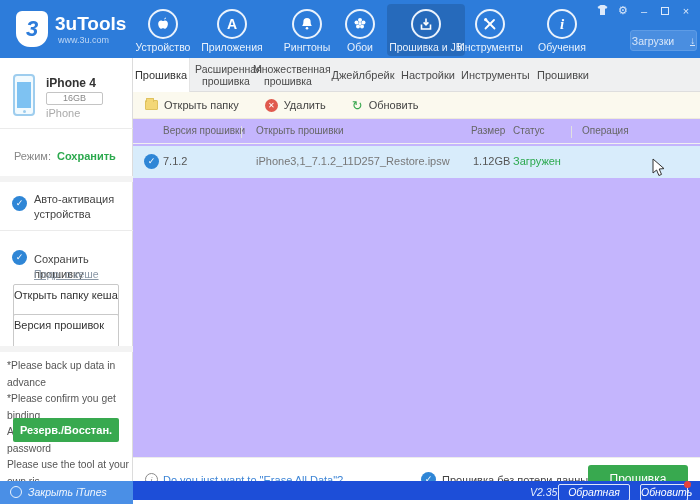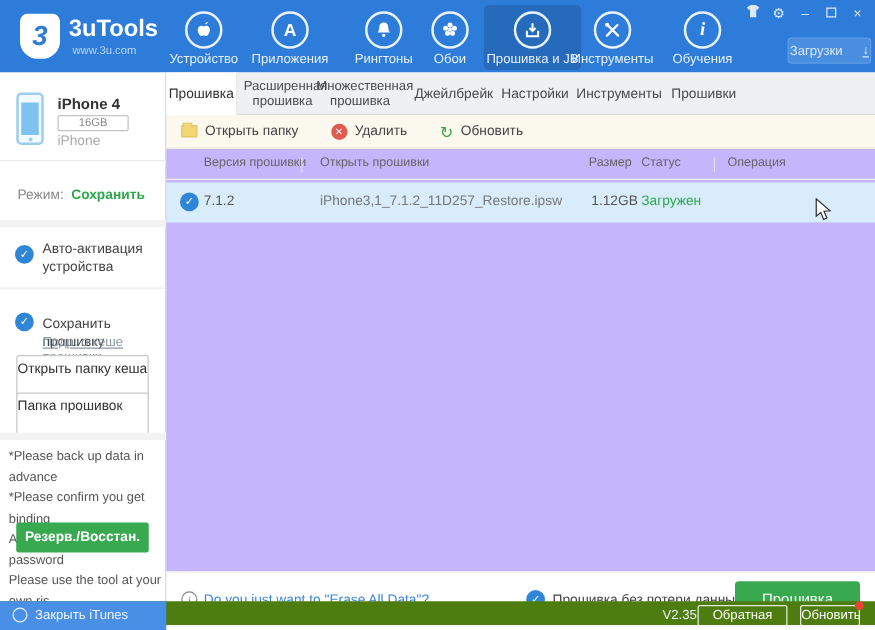--- a/index.html
+++ b/index.html
@@ -103,21 +103,21 @@
              line-height:13px; font-family:"Liberation Serif",serif; }
   .erase-link { position:absolute; left:30px; top:16px; font-size:11px; color:#3d85d6;
                 text-decoration:underline; cursor:pointer; }
   .nodata-check { position:absolute; left:288px; top:14px; width:15px; height:15px; border-radius:50%;
                   background:#2f86d6; color:#fff; font-size:9px; text-align:center; line-height:15px; }
   .nodata-label { position:absolute; left:309px; top:16px; font-size:11px; color:#444; }
   .flash-btn { position:absolute; left:455px; top:7px; width:100px; height:29px; background:#38a94f;
                border-radius:3px; color:#fff; font-size:12px; text-align:center; line-height:29px; cursor:pointer; }
 
   
-  .statusbar { position:absolute; left:0; top:481px; width:700px; height:19px; background:#4d7c0f; color:#fff; }
+  .statusbar { position:absolute; left:0; top:481px; width:700px; height:19px; background:#1d4ed8; color:#fff;font-style:italic; }
   .status-left { position:absolute; left:0; top:0; width:133px; height:23px; background:#4a8fe6; }
   .radio-ic { position:absolute; left:10px; top:5px; width:12px; height:12px; border:1px solid #e8f1fc;
               border-radius:50%; }
   .close-itunes { position:absolute; left:28px; top:5px; font-size:10.5px; color:#f0f6fd; }
   .sb-version { position:absolute; left:530px; top:5px; font-size:10.5px; color:#e8f1fc; }
   .sb-btn { position:absolute; top:3px; height:17px; border:1px solid rgba(255,255,255,0.85); border-radius:2px;
             font-size:10.5px; color:#fff; text-align:center; line-height:15px; cursor:pointer; }
   .sb-feedback { left:558px; width:72px; }
   .sb-update { left:640px; width:48px; }
   .red-dot { position:absolute; left:684px; top:0px; width:7px; height:7px; background:#e8443a; border-radius:50%; }
@@ -237,21 +237,21 @@
     <div class="gap" style="top:118px"></div>
 
     <div class="check-circle" style="left:12px;top:138px">✓</div>
     <div class="side-text" style="left:34px;top:134px;width:92px">Авто-активация устройства</div>
     <div class="sep" style="top:172px"></div>
 
     <div class="check-circle" style="left:12px;top:192px">✓</div>
     <div class="side-text" style="left:34px;top:194px;width:96px">Сохранить прошивку</div>
     <div class="cache-link">Подр. о кеше прошивки</div>
     <div class="side-btn" style="top:226px">Открыть папку кеша</div>
-    <div class="side-btn" style="top:256px">Папка прошивок</div>
+    <div class="side-btn" style="top:256px">Версия прошивок</div>
     <div class="gap" style="top:288px"></div>
 
     <div class="warn-lines">
       <div>*Please back up data in advance</div>
       <div>*Please confirm you get binding</div>
       <div>Apple ID account and password</div>
       <div>Please use the tool at your own ris</div>
     </div>
     <div class="backup-btn">Резерв./Восстан.</div>
   </div>

